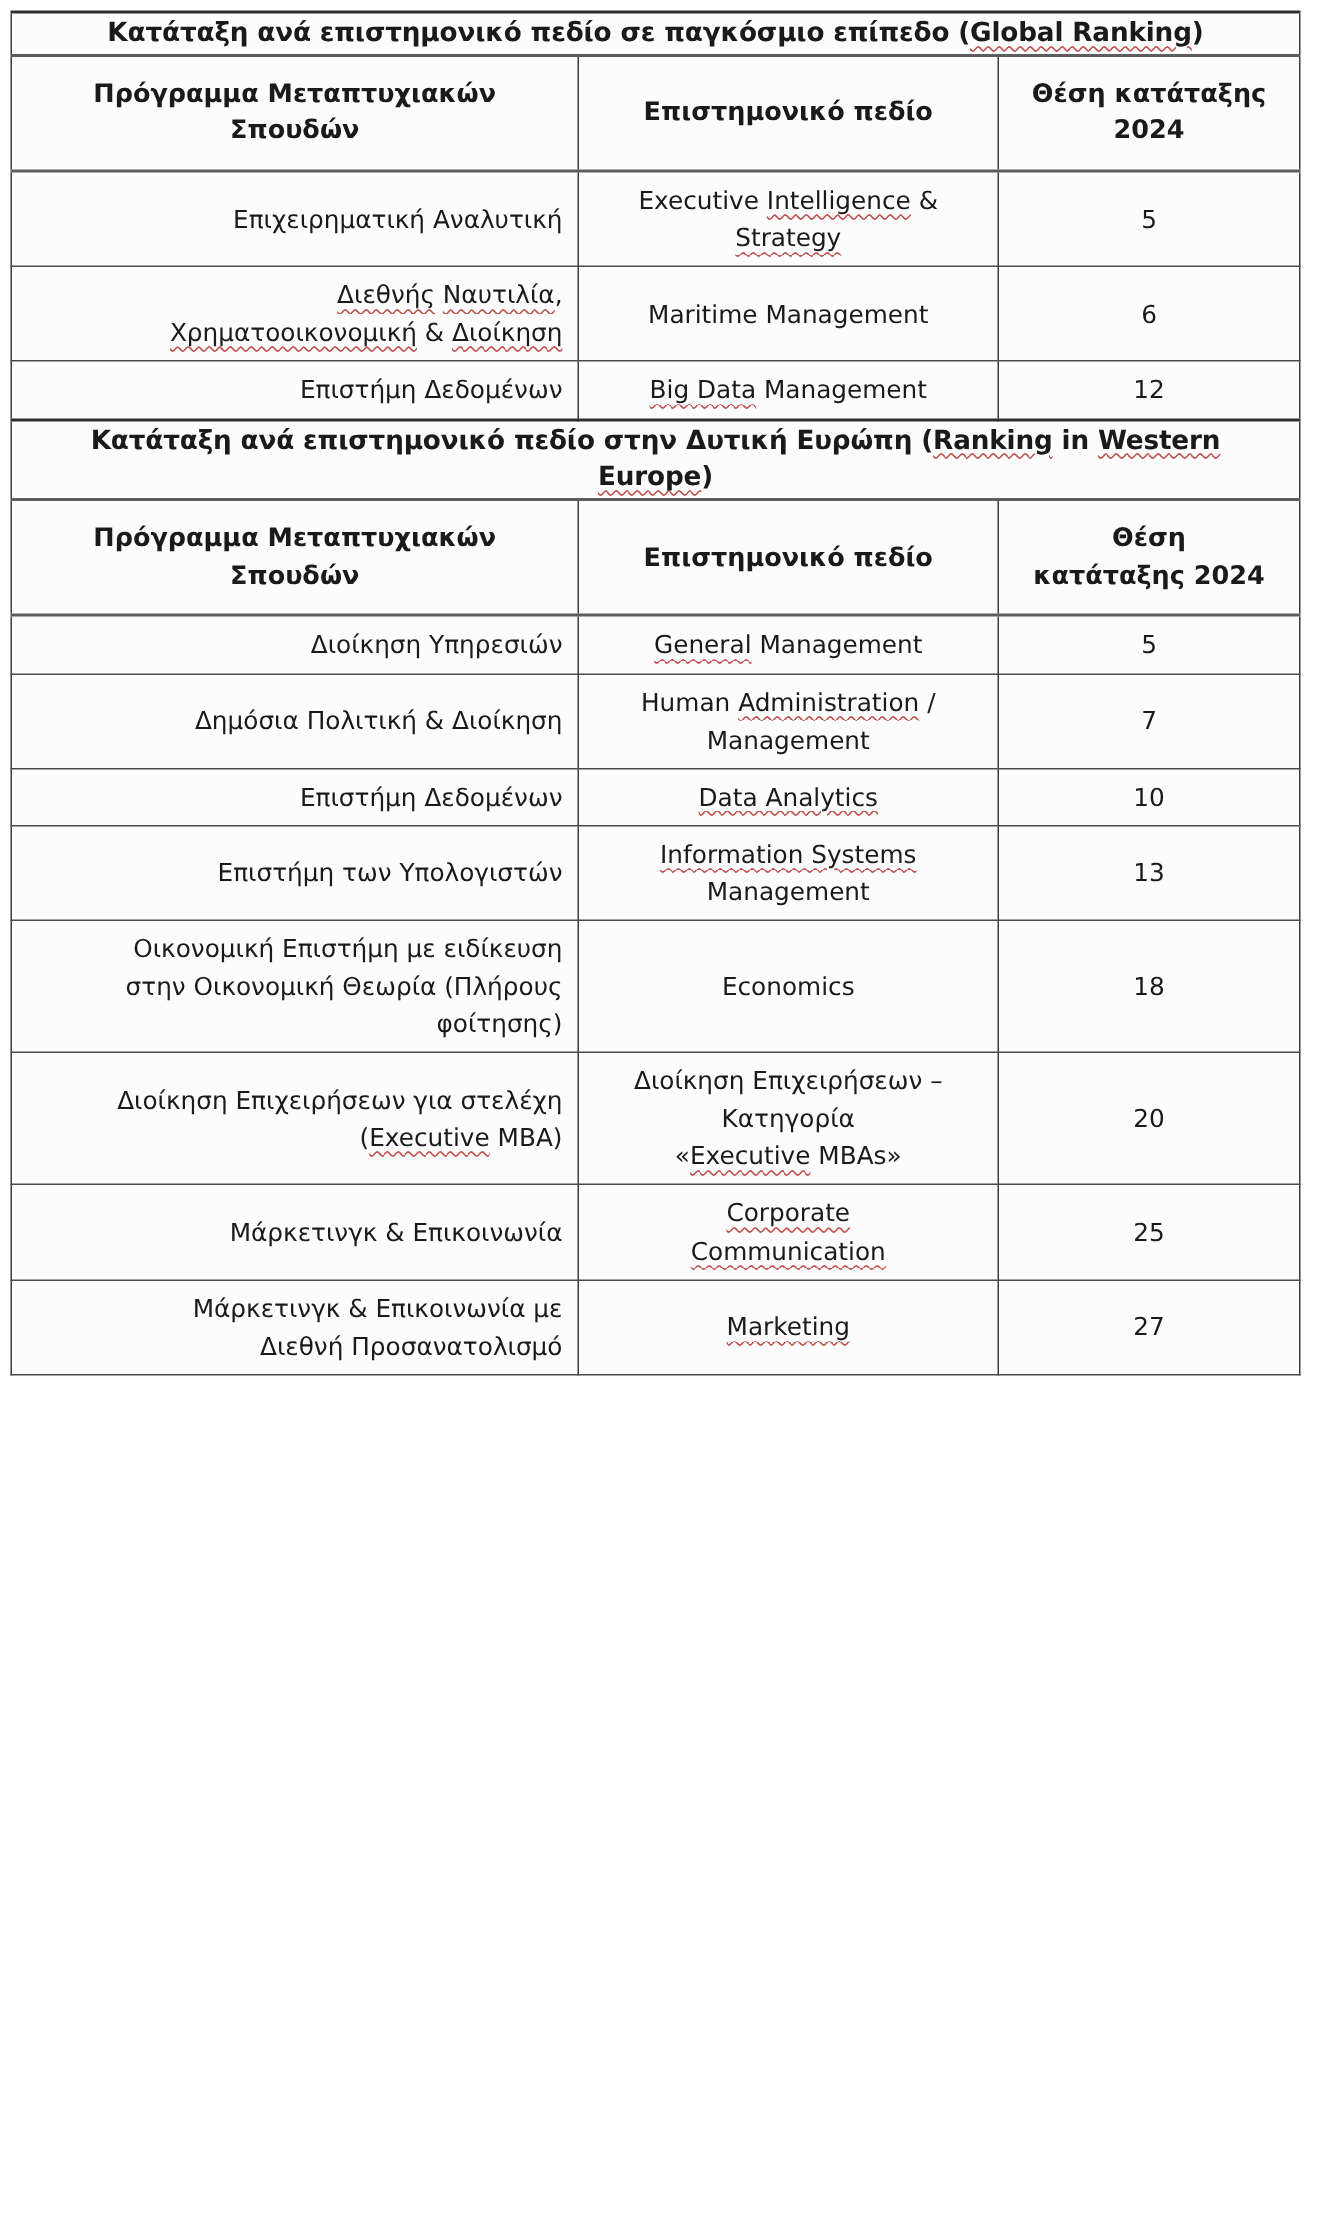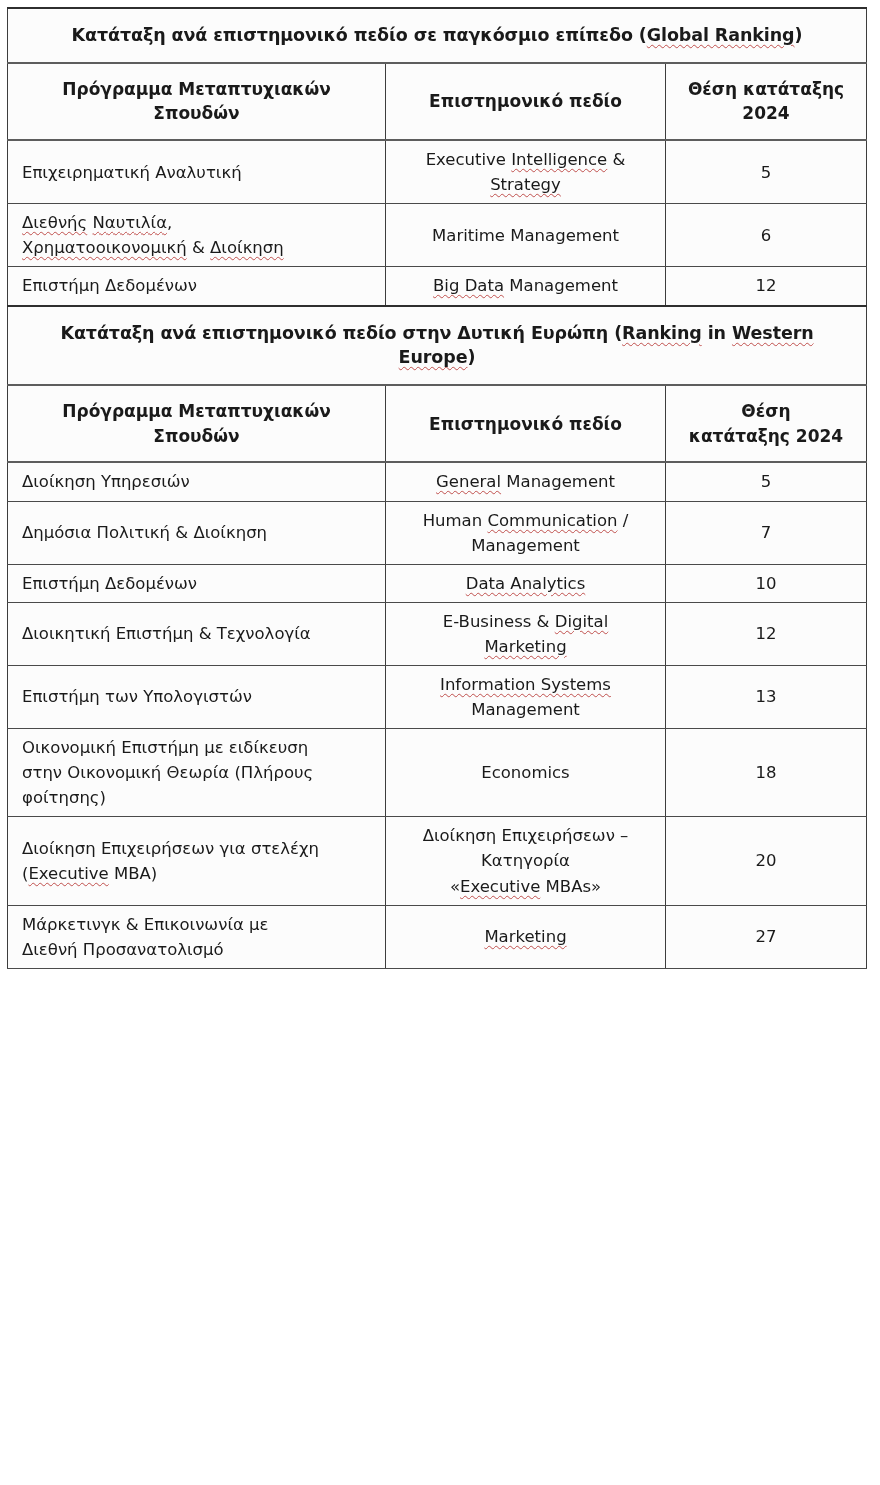--- a/index.html
+++ b/index.html
@@ -42,21 +42,21 @@
     background: #fcfcfc;
   }
 
   
   .section-banner td {
     text-align: center;
     font-weight: bold;
     font-size: 17.5px;
     line-height: 1.42;
     letter-spacing: -0.1px;
-    padding: 14px 30px;
+    padding: 1px 30px;
     border-top: 2px solid #2e2e2e;
     border-bottom: 2px solid #5d5d5d;
   }
 
   
   .col-head td {
     text-align: center;
     font-weight: bold;
     font-size: 17px;
     line-height: 1.45;
@@ -65,21 +65,21 @@
   }
 
   
   .data-row td {
     font-size: 16.5px;
     line-height: 1.52;
     border-top: 1px solid #4a4a4a;
     border-bottom: 1px solid #4a4a4a;
   }
   .data-row td.cell-program {
-    text-align: left;
+    text-align: right;
     padding-left: 14px;
   }
   .data-row td.cell-field {
     text-align: center;
   }
   .data-row td.cell-rank {
     text-align: center;
   }
 
   
@@ -143,35 +143,30 @@
       </tr>
 
       <tr class="data-row">
         <td class="cell-program">Διοίκηση Υπηρεσιών</td>
         <td class="cell-field"><span class="sp">General</span><span> Management</span></td>
         <td class="cell-rank">5</td>
       </tr>
 
       <tr class="data-row">
         <td class="cell-program">Δημόσια Πολιτική &amp; Διοίκηση</td>
-        <td class="cell-field"><span>Human </span><span class="sp">Communication</span><span> /</span><br><span>Management</span></td>
+        <td class="cell-field"><span>Human </span><span class="sp">Administration</span><span> /</span><br><span>Management</span></td>
         <td class="cell-rank">7</td>
       </tr>
 
       <tr class="data-row">
         <td class="cell-program">Επιστήμη Δεδομένων</td>
         <td class="cell-field"><span class="sp">Data Analytics</span></td>
         <td class="cell-rank">10</td>
       </tr>
 
-      <tr class="data-row">
-        <td class="cell-program">Διοικητική Επιστήμη &amp; Τεχνολογία</td>
-        <td class="cell-field"><span>E-Business &amp; </span><span class="sp">Digital</span><br><span class="sp">Marketing</span></td>
-        <td class="cell-rank">12</td>
-      </tr>
 
       <tr class="data-row">
         <td class="cell-program">Επιστήμη των Υπολογιστών</td>
         <td class="cell-field"><span class="sp">Information Systems</span><br><span>Management</span></td>
         <td class="cell-rank">13</td>
       </tr>
 
 
       <tr class="data-row">
         <td class="cell-program"><span>Οικονομική Επιστήμη με ειδίκευση</span><br><span>στην Οικονομική Θεωρία (Πλήρους</span><br><span>φοίτησης)</span></td>
@@ -180,20 +175,25 @@
       </tr>
 
       <tr class="data-row">
         <td class="cell-program"><span>Διοίκηση Επιχειρήσεων για στελέχη</span><br><span>(</span><span class="sp">Executive</span><span> MBA)</span></td>
         <td class="cell-field"><span>Διοίκηση Επιχειρήσεων –</span><br><span>Κατηγορία</span><br><span>«</span><span class="sp">Executive</span><span> MBAs»</span></td>
         <td class="cell-rank">20</td>
       </tr>
 
 
 
+      <tr class="data-row">
+        <td class="cell-program">Μάρκετινγκ &amp; Επικοινωνία</td>
+        <td class="cell-field"><span class="sp">Corporate</span><br><span class="sp">Communication</span></td>
+        <td class="cell-rank">25</td>
+      </tr>
 
       <tr class="data-row">
         <td class="cell-program"><span>Μάρκετινγκ &amp; Επικοινωνία με</span><br><span>Διεθνή Προσανατολισμό</span></td>
         <td class="cell-field"><span class="sp">Marketing</span></td>
         <td class="cell-rank">27</td>
       </tr>
 
 
     </tbody>
   </table>

